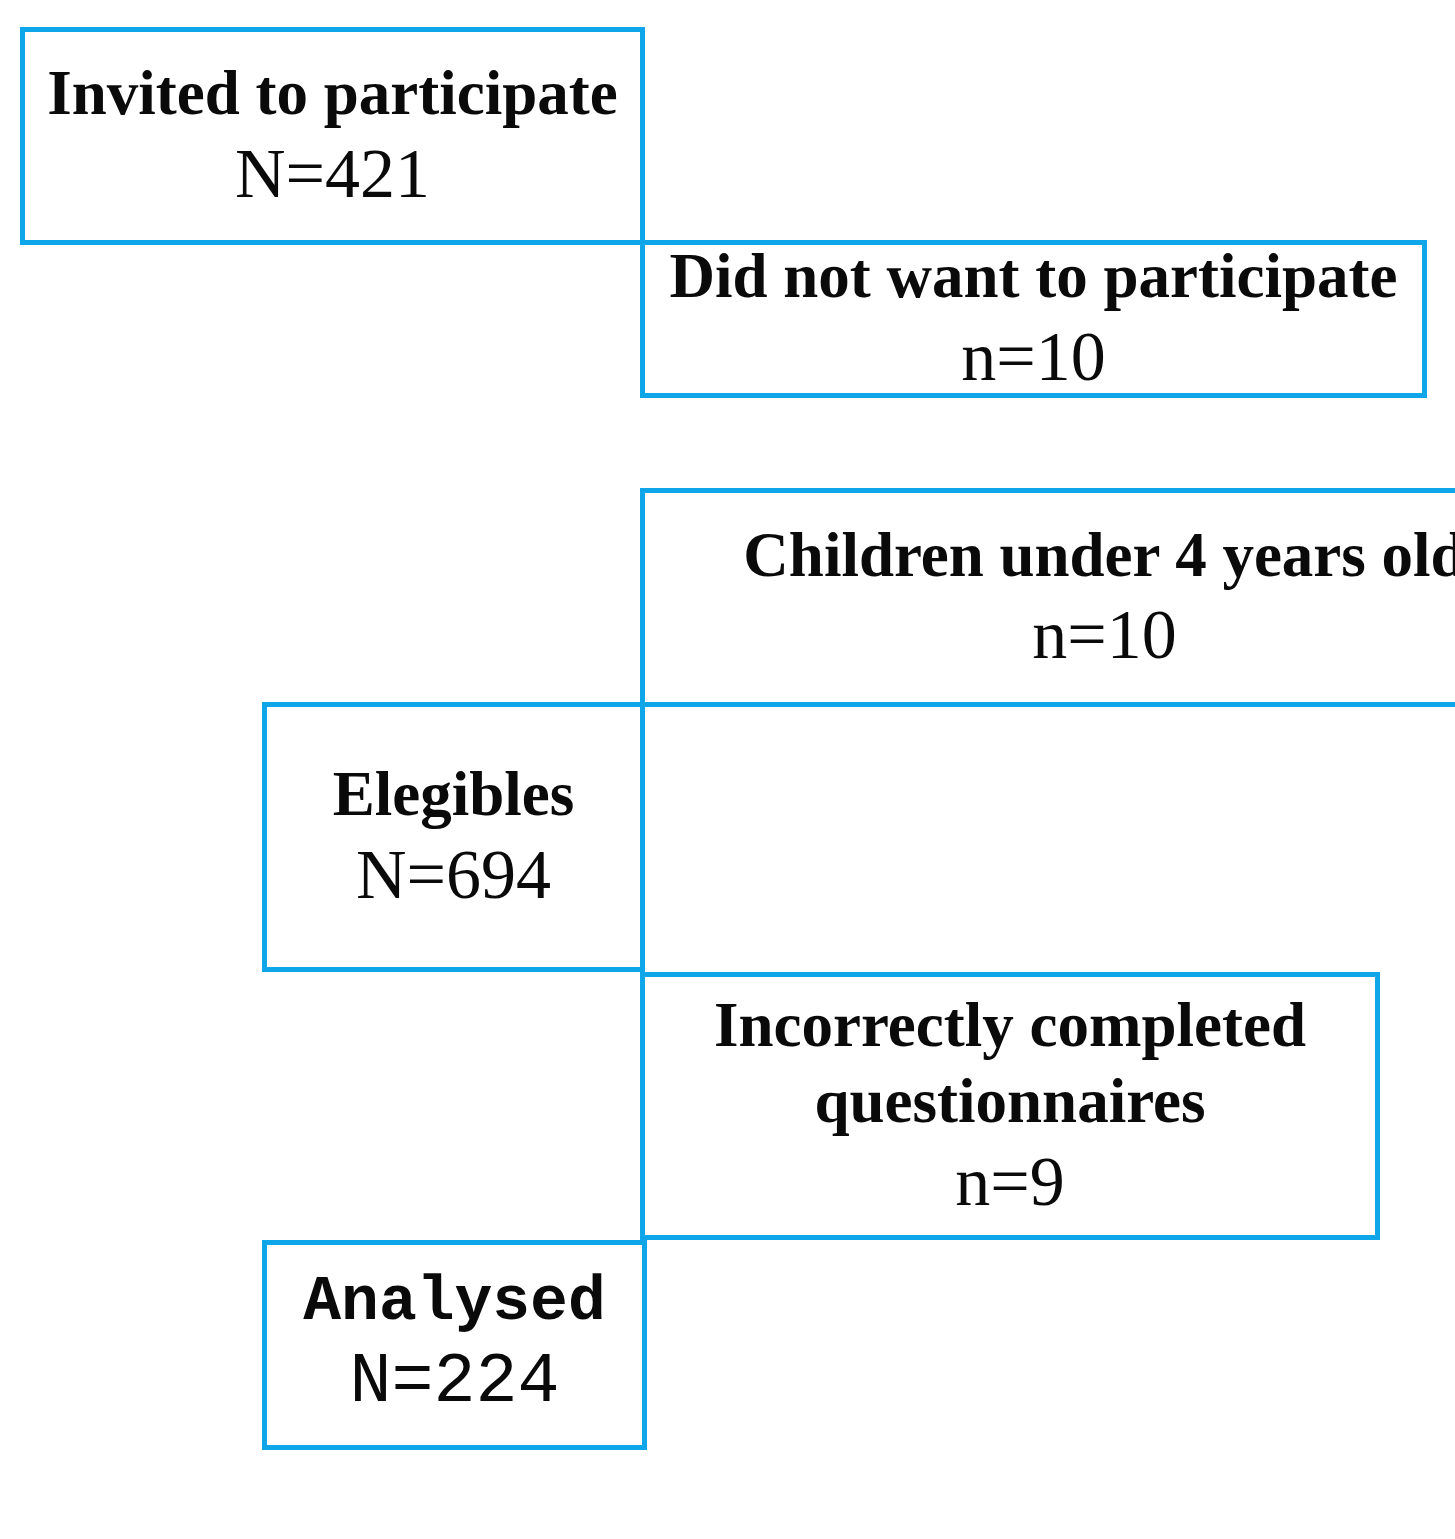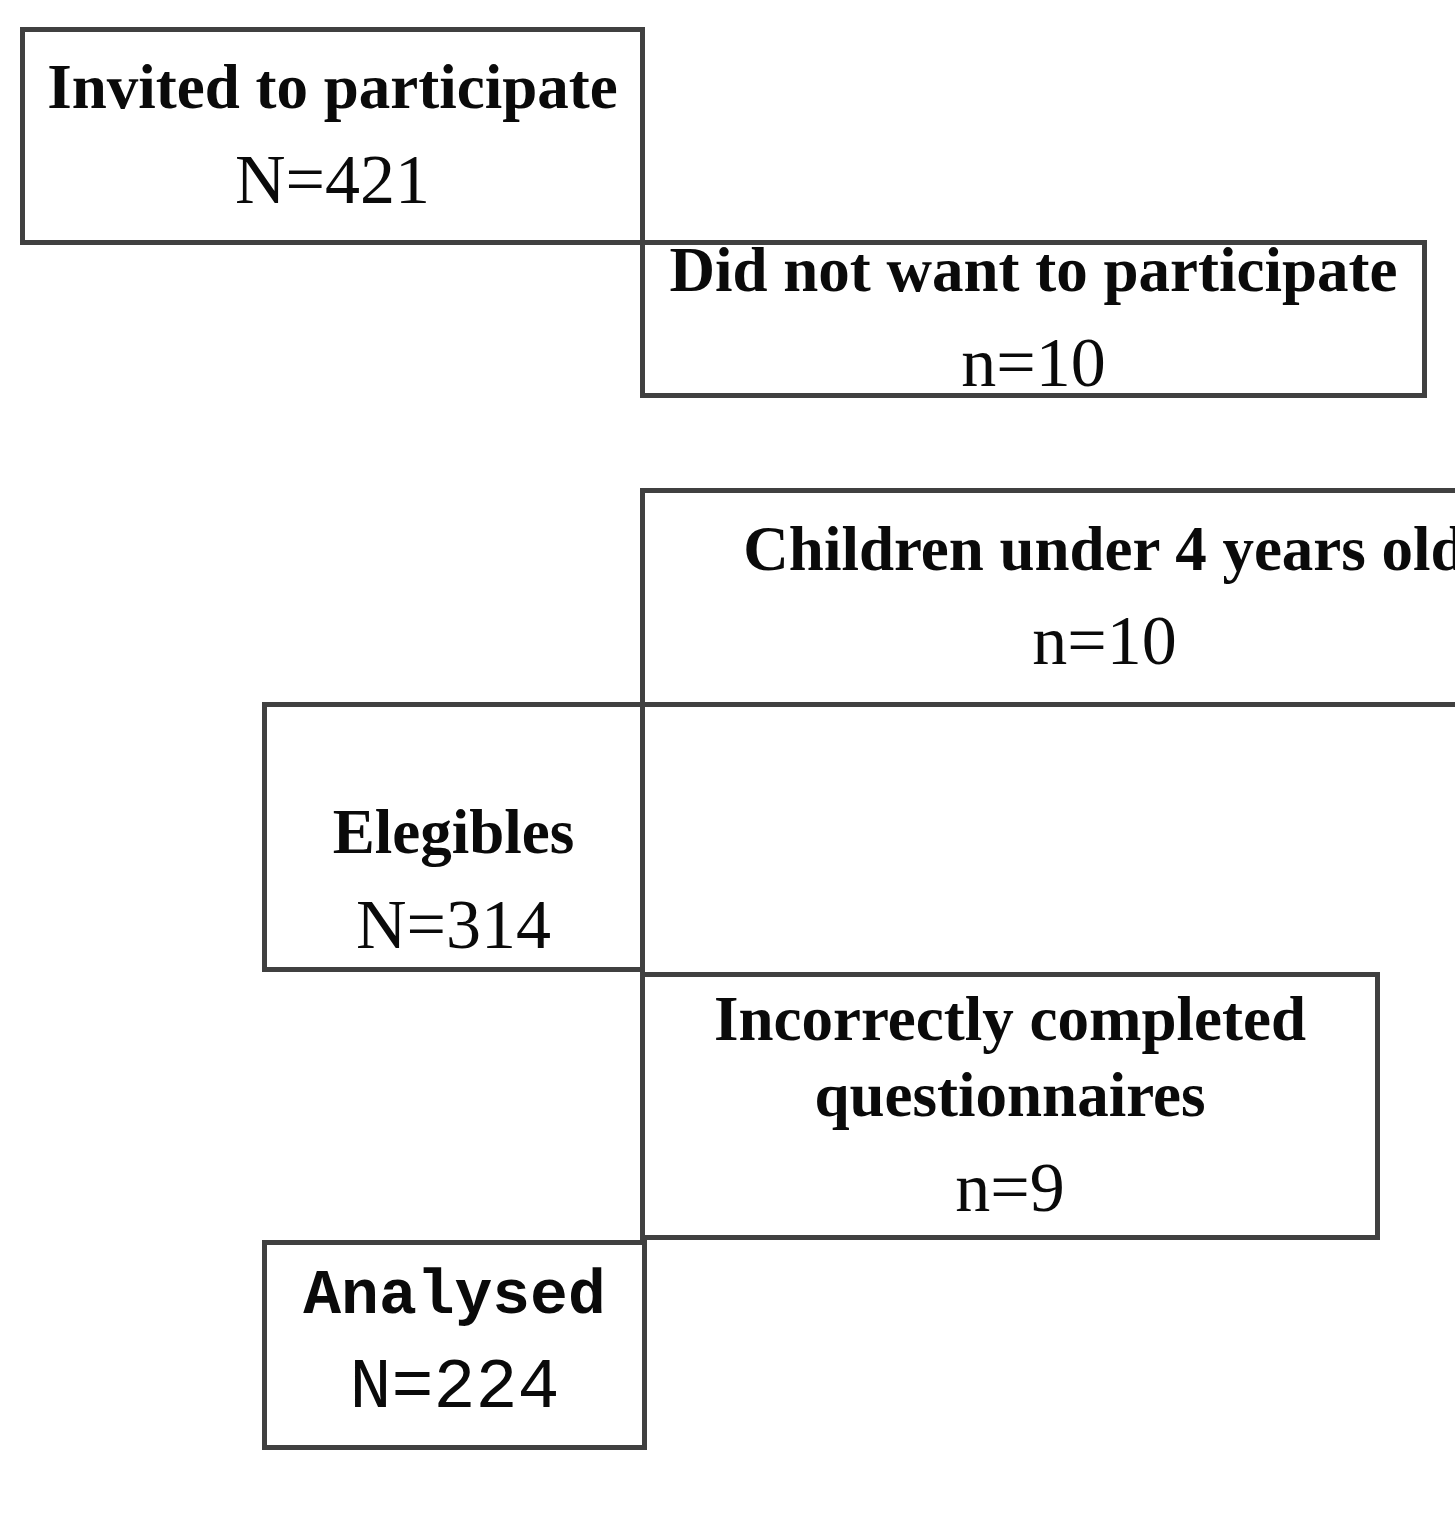--- a/index.html
+++ b/index.html
@@ -12,45 +12,44 @@
     width: 1455px;
     height: 1539px;
     background: #ffffff;
     font-family: "Liberation Serif", "DejaVu Serif", serif;
     color: #0a0a0a;
     overflow: hidden;
   }
   .flow-box {
     position: absolute;
     box-sizing: border-box;
-    border: 5px solid #404040;
+    border: 5px solid #0ea5e9;
     background: #ffffff;
     display: flex;
     flex-direction: column;
     align-items: center;
     justify-content: center;
     text-align: center;
-    gap: 12px;
   }
   .box-title {
     font-size: 63px;
     font-weight: bold;
     line-height: 1.2;
     letter-spacing: 0px;
   }
   .box-count {
     font-size: 70px;
     font-weight: normal;
     line-height: 1.2;
   }
   
   .box-invited   { left: 20px;  top: 27px;   width: 625px; height: 218px; }
   .box-declined  { left: 640px; top: 240px;  width: 787px; height: 158px; }
   .box-under4    { left: 640px; top: 488px;  width: 929px; height: 219px; }
-  .box-eligible  { left: 262px; top: 702px;  width: 383px; height: 270px; justify-content: flex-end; }
+  .box-eligible  { left: 262px; top: 702px;  width: 383px; height: 270px; }
   .box-incorrect { left: 640px; top: 972px;  width: 740px; height: 268px; padding: 0 35px; }
   .box-analysed  { left: 262px; top: 1240px; width: 385px; height: 210px; font-family: Liberation Mono, monospace; }
 </style>
 </head>
 <body>
 
 <div class="figure">
 
   <div class="flow-box box-invited">
     <div class="box-title">Invited to participate</div>
@@ -62,21 +61,21 @@
     <div class="box-count">n=10</div>
   </div>
 
   <div class="flow-box box-under4">
     <div class="box-title">Children under 4 years old</div>
     <div class="box-count">n=10</div>
   </div>
 
   <div class="flow-box box-eligible">
     <div class="box-title">Elegibles</div>
-    <div class="box-count">N=314</div>
+    <div class="box-count">N=694</div>
   </div>
 
   <div class="flow-box box-incorrect">
     <div class="box-title">Incorrectly completed questionnaires</div>
     <div class="box-count">n=9</div>
   </div>
 
   <div class="flow-box box-analysed">
     <div class="box-title">Analysed</div>
     <div class="box-count">N=224</div>

